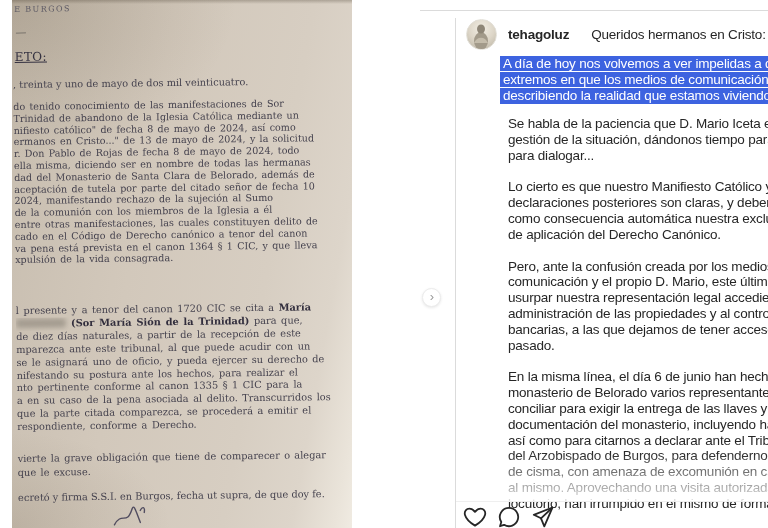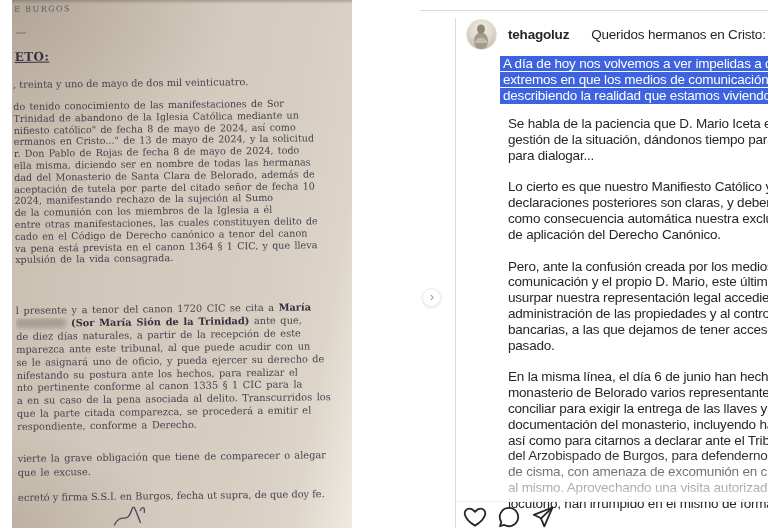--- a/index.html
+++ b/index.html
@@ -21,21 +21,21 @@
   }
   .doc{
     position:absolute;left:0;top:0;width:332px;height:528px;
     transform:rotate(-0.7deg);transform-origin:0 0;
     color:#45424e;font-family:"DejaVu Serif","Liberation Serif",serif;
   }
   .doc .line{white-space:nowrap;overflow:hidden}
   .doc b{color:#322e3d;font-weight:bold}
   .letterhead{position:absolute;top:5px;left:2px;font-size:8px;letter-spacing:1.4px;color:#5d5a64}
   .rule-dash{position:absolute;top:26px;left:3px;font-size:11px;color:#6a6660}
-  .doc-heading{position:absolute;top:50px;left:2px;font-size:12px;font-weight:bold;
+  .doc-heading{position:absolute;top:50px;left:2px;font-size:12px;font-weight:normal;
     text-decoration:underline;color:#353241;letter-spacing:.4px}
   .dateline{position:absolute;top:79px;left:0;font-size:9.8px;white-space:nowrap}
   .doc-body1{position:absolute;top:101px;left:0;width:332px;font-size:9.6px;line-height:11.8px;word-spacing:1.2px}
   .doc-cite{position:absolute;top:305px;left:0;width:332px;font-size:9.8px;line-height:12.9px;word-spacing:1.4px}
   .doc-advert{position:absolute;top:452px;left:0;width:332px;font-size:9.8px;line-height:13.5px;word-spacing:1.2px}
   .doc-closing{position:absolute;top:492px;left:0;width:332px;font-size:9.8px;white-space:nowrap}
   .blur-blob{display:inline-block;width:50px;height:9px;background:#a49c90;border-radius:3px;
     filter:blur(2.5px);vertical-align:-1px;margin-right:5px}
   .signature{position:absolute;top:506px;left:92px}
   
@@ -92,21 +92,21 @@
         <div class="line">2024, manifestando rechazo de la sujeción al Sumo</div>
         <div class="line">de la comunión con los miembros de la Iglesia a él</div>
         <div class="line">entre otras manifestaciones, las cuales constituyen delito de</div>
         <div class="line">cado en el Código de Derecho canónico a tenor del canon</div>
         <div class="line">va pena está prevista en el canon 1364 § 1 CIC, y que lleva</div>
         <div class="line">xpulsión de la vida consagrada.</div>
       </div>
 
     <div class="doc-cite">
       <div class="line"><span>l presente y a tenor del canon 1720 CIC se cita a </span><b>María</b></div>
-      <div class="line"><span class="blur-blob"></span><b>(Sor María Sión de la Trinidad)</b><span> ante que,</span></div>
+      <div class="line"><span class="blur-blob"></span><b>(Sor María Sión de la Trinidad)</b><span> para que,</span></div>
       <div>
           <div class="line">de diez días naturales, a partir de la recepción de este</div>
           <div class="line">mparezca ante este tribunal, al que puede acudir con un</div>
           <div class="line">se le asignará uno de oficio, y pueda ejercer su derecho de</div>
           <div class="line">nifestando su postura ante los hechos, para realizar el</div>
           <div class="line">nto pertinente conforme al canon 1335 § 1 CIC para la</div>
           <div class="line">a en su caso de la pena asociada al delito. Transcurridos los</div>
           <div class="line">que la parte citada comparezca, se procederá a emitir el</div>
           <div class="line">respondiente, conforme a Derecho.</div>
         </div>

